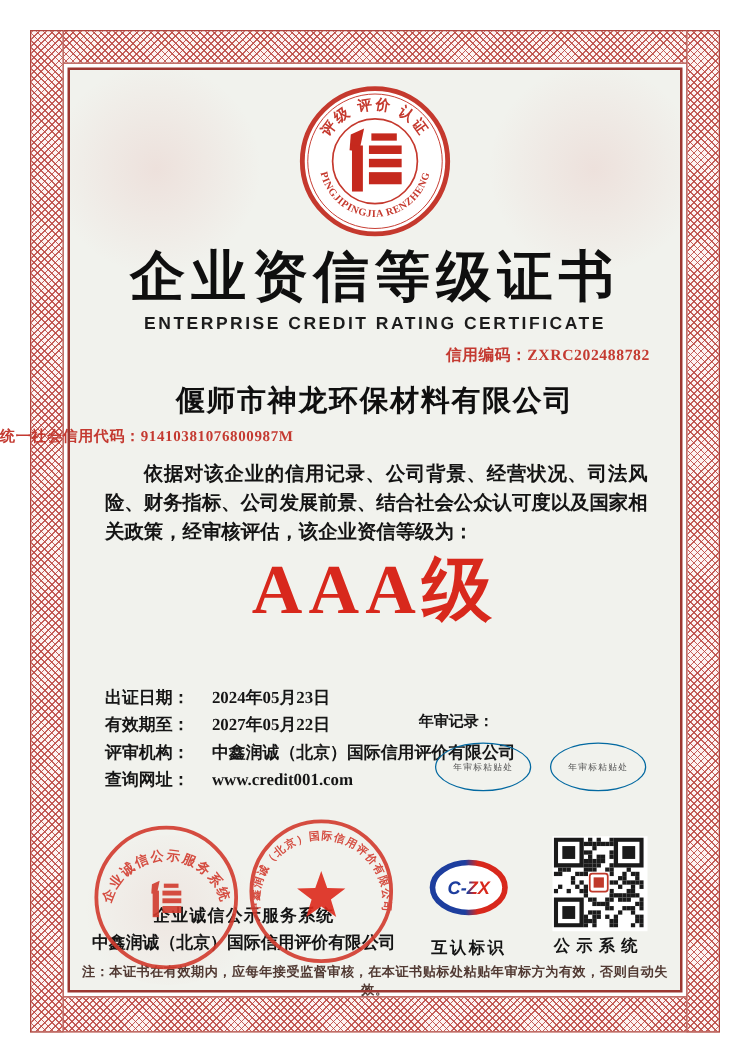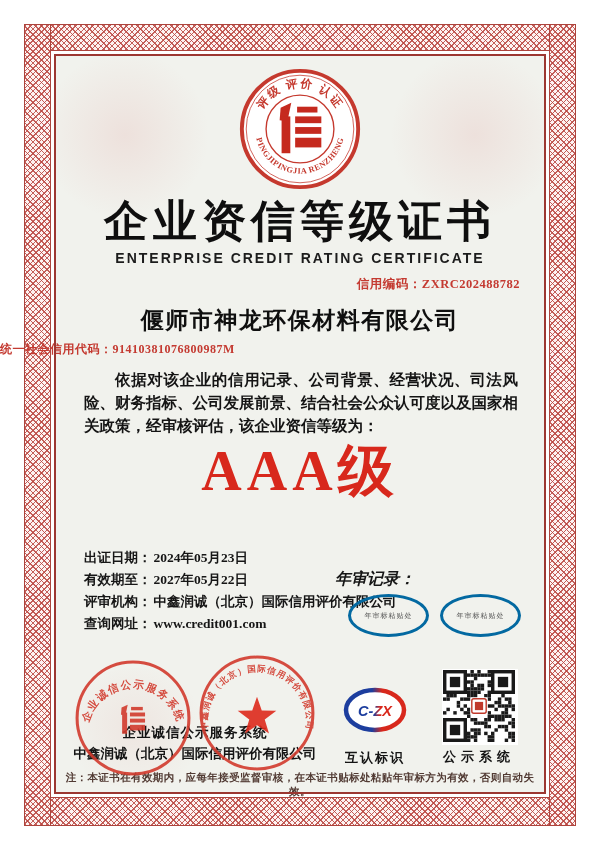--- a/index.html
+++ b/index.html
@@ -40,24 +40,24 @@
     font-size:23px;font-weight:900;letter-spacing:1.5px;color:#0f0f0f;}
   .uscc{position:absolute;top:341px;left:0;right:0;text-align:left;
     font-size:12px;font-weight:bold;color:#c43a31;letter-spacing:.5px;}
   .body-text{position:absolute;top:368px;left:84px;right:82px;
     font-size:15.5px;font-weight:bold;line-height:23px;text-align:justify;text-indent:2em;color:#141414;}
   .rating{position:absolute;top:434px;left:0;right:0;text-align:center;
     font-size:56px;font-weight:900;letter-spacing:5px;color:#d8281c;}
 
   .fields{position:absolute;top:547px;left:84px;font-size:13.5px;font-weight:bold;color:#161616;}
   .field-row{height:22px;line-height:22px;white-space:nowrap;}
-  .field-row .lbl{margin-right:2px;}
-
-  .annual-label{position:absolute;top:569px;left:335px;font-size:16px;font-weight:bold;color:#161616;font-style:italic;}
-  .sticker{position:absolute;top:594px;width:75px;height:37px;border:3px solid #0369a1;border-radius:50%;
+  .field-row .lbl{margin-right:18px;}
+
+  .annual-label{position:absolute;top:569px;left:335px;font-size:12px;font-weight:bold;color:#161616;}
+  .sticker{position:absolute;top:594px;width:75px;height:37px;border:1px solid #0369a1;border-radius:50%;
     display:flex;align-items:center;justify-content:center;font-size:7px;color:#555;letter-spacing:1px;background:transparent;text-align:center;}
   .sticker-1{left:348px;}
   .sticker-2{left:440px;}
 
   .stamp{position:absolute;z-index:3;opacity:.9;}
   .stamp-1{left:72px;top:657px;width:122px;height:122px;}
   .stamp-2{left:196px;top:652px;width:122px;height:122px;}
   .stamp-captions{position:absolute;left:56px;top:724px;width:278px;text-align:center;z-index:2;
     font-weight:bold;color:#141414;}
   .cap1{font-size:13.5px;letter-spacing:1px;}

